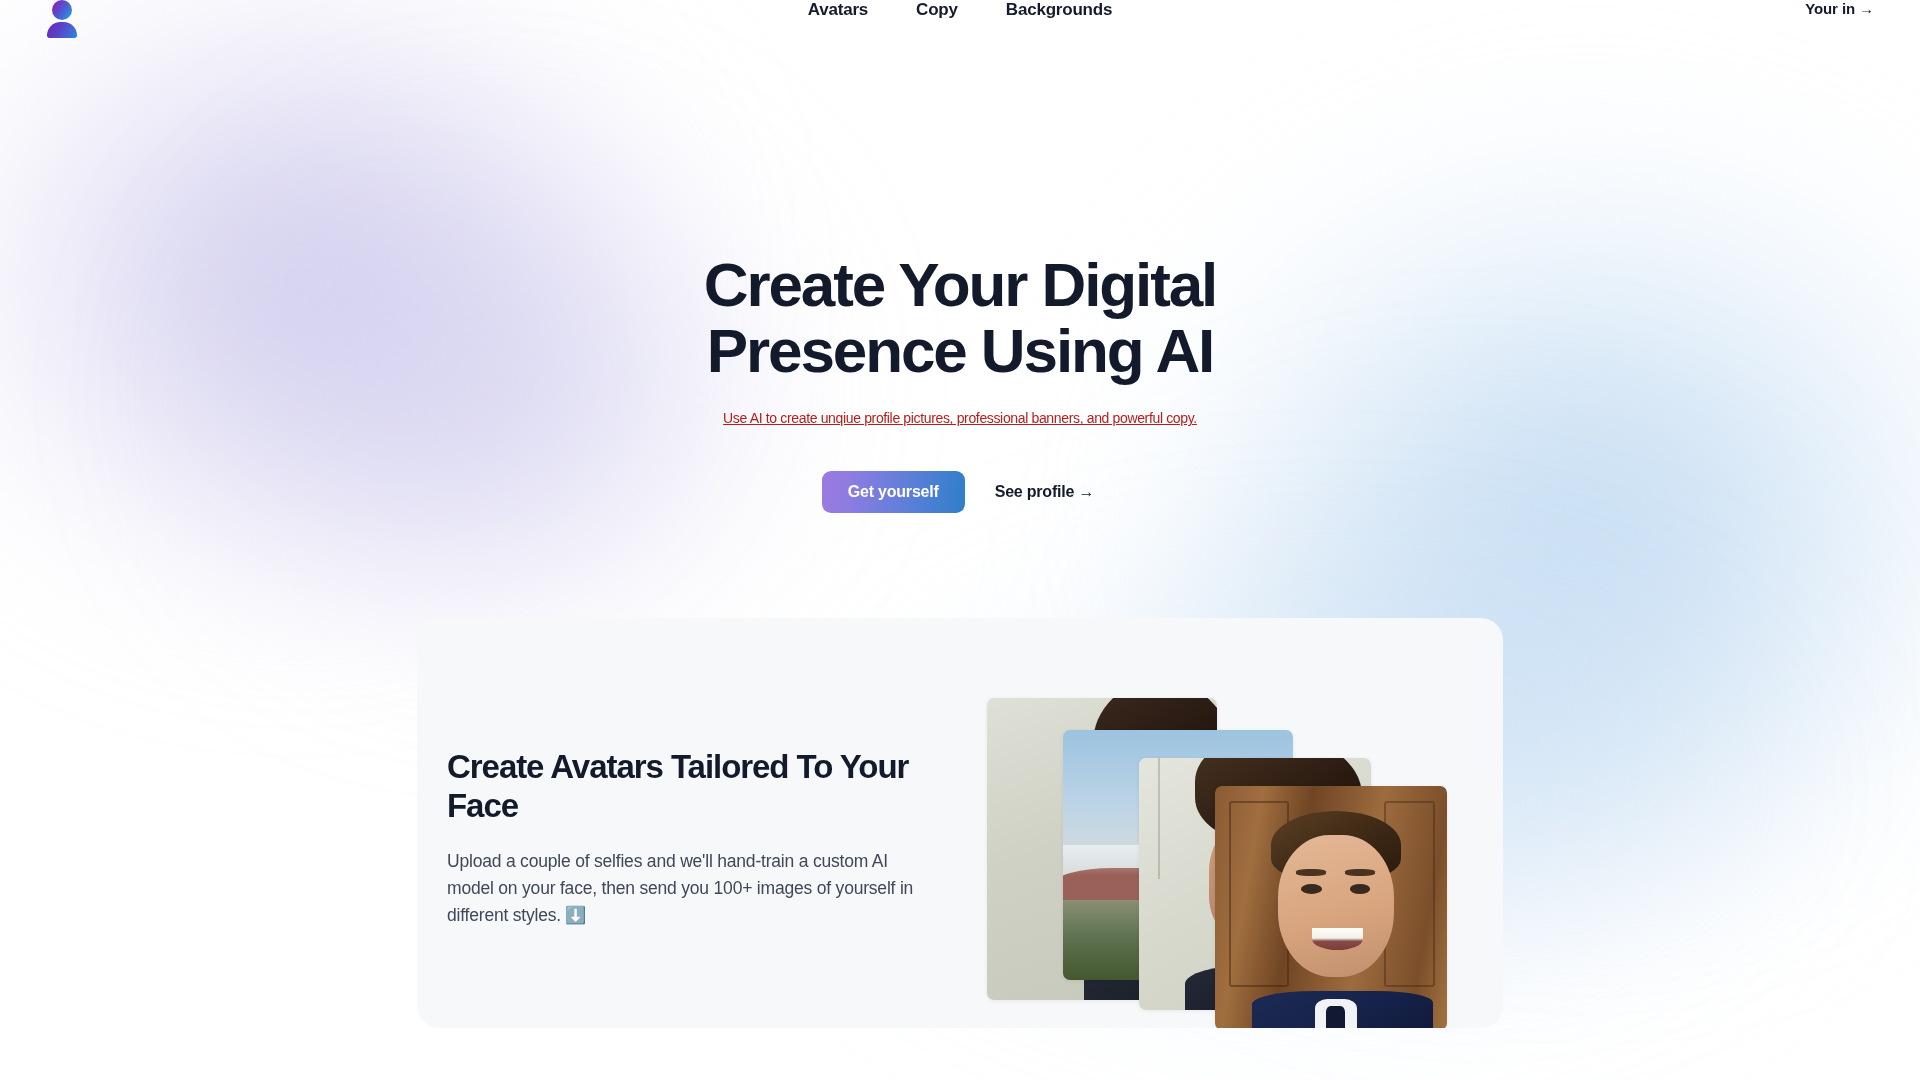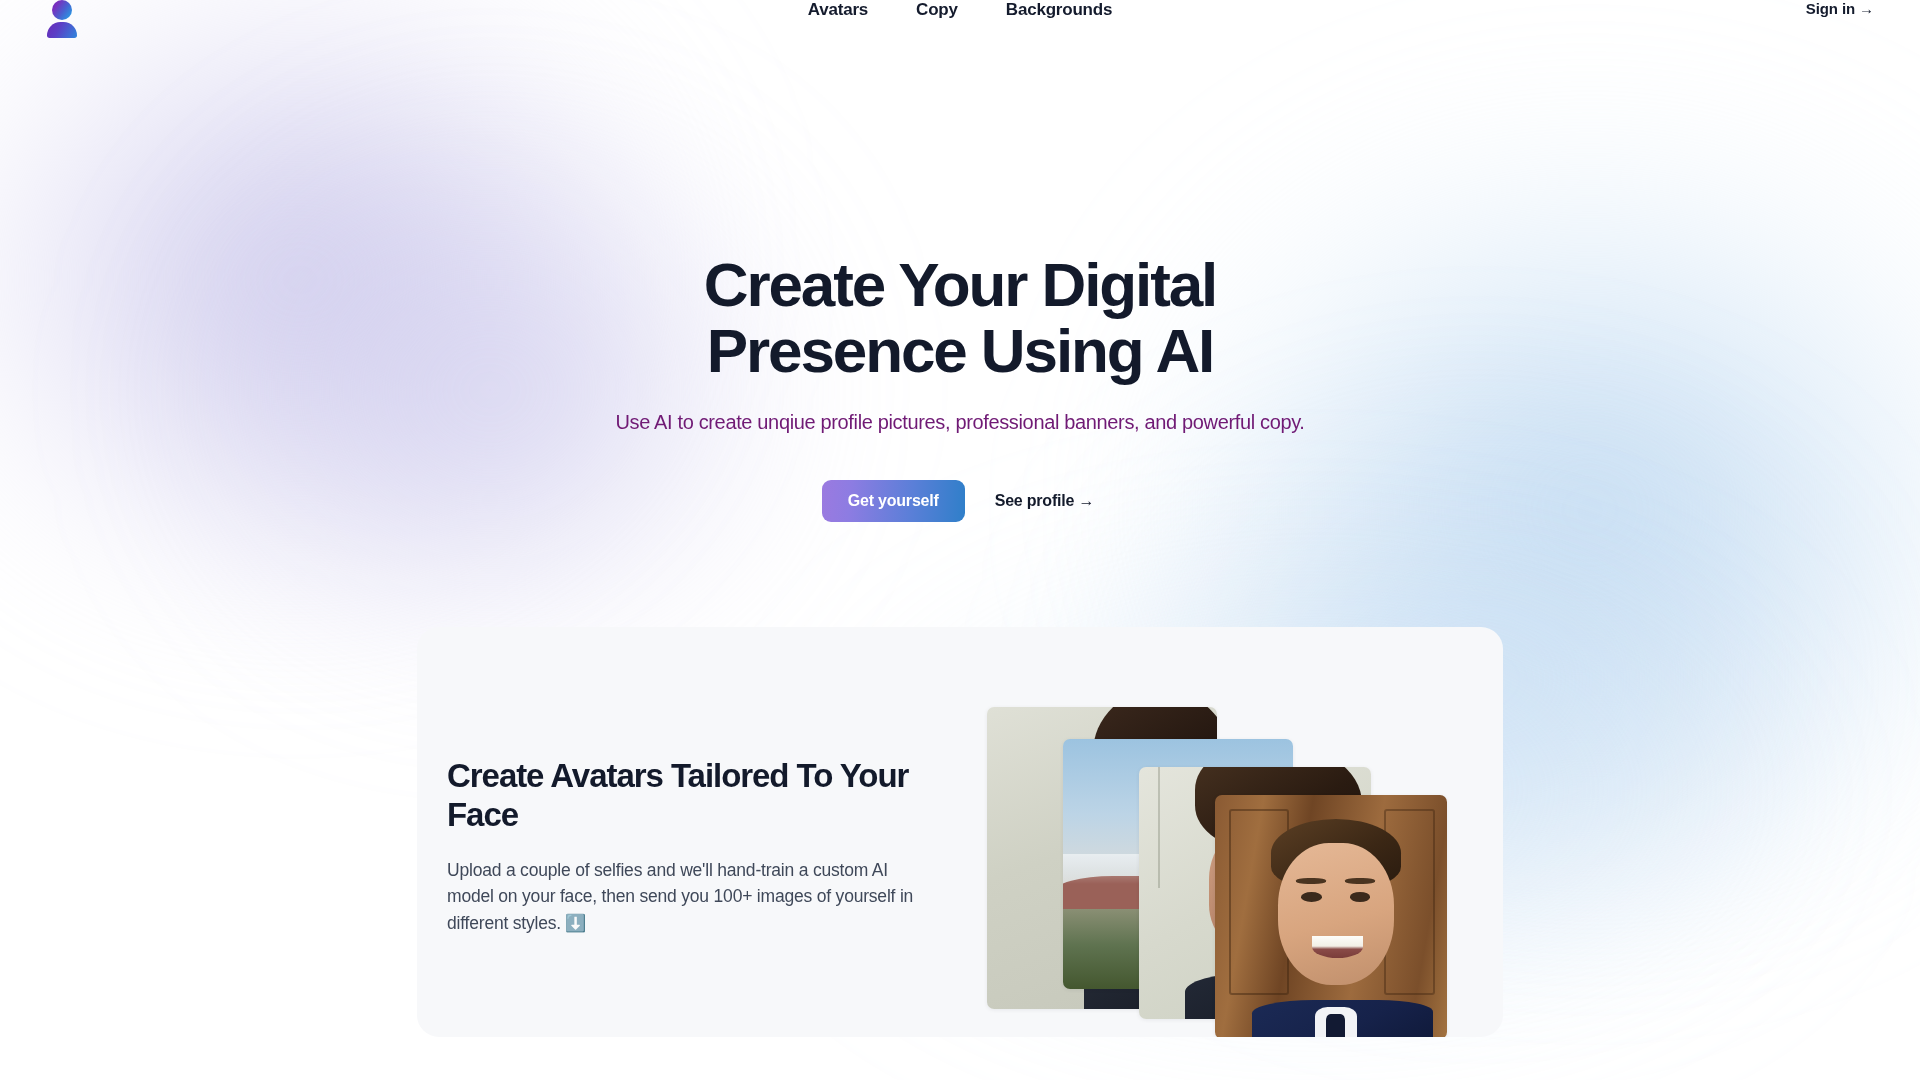--- a/index.html
+++ b/index.html
@@ -143,25 +143,26 @@
     line-height: 1.06;
     font-weight: 800;
     letter-spacing: -2.1px;
     color: #131a2b;
     max-width: 700px;
     margin: 0 auto;
   }
   .hero-sub {
     margin: 26px auto 0;
     max-width: 690px;
-    font-size: 20px;
+    font-size: 14px;
     line-height: 1.36;
     font-weight: 400;
     letter-spacing: -0.35px;
-    color: #701a75;
+    color: #b91c1c;
+    text-decoration: underline;
   }
   .hero-actions {
     margin-top: 43px;
     display: flex;
     justify-content: center;
     align-items: center;
     gap: 26px;
   }
   .btn-primary {
     border: none;
@@ -312,21 +313,21 @@
     <span class="head"></span>
     <span class="body"></span>
   </a>
 
   <nav class="nav">
     <a class="nav-link" href="#">Avatars</a>
     <a class="nav-link" href="#">Copy</a>
     <a class="nav-link" href="#">Backgrounds</a>
   </nav>
 
-  <a class="signin" href="#">Sign in →</a>
+  <a class="signin" href="#">Your in →</a>
 </header>
 
 <section class="hero">
   <h1 class="hero-title">
     <span>Create Your Digital</span><br>
     <span>Presence Using AI</span>
   </h1>
 
   <p class="hero-sub">Use AI to create unqiue profile pictures, professional banners, and powerful copy.</p>
 

